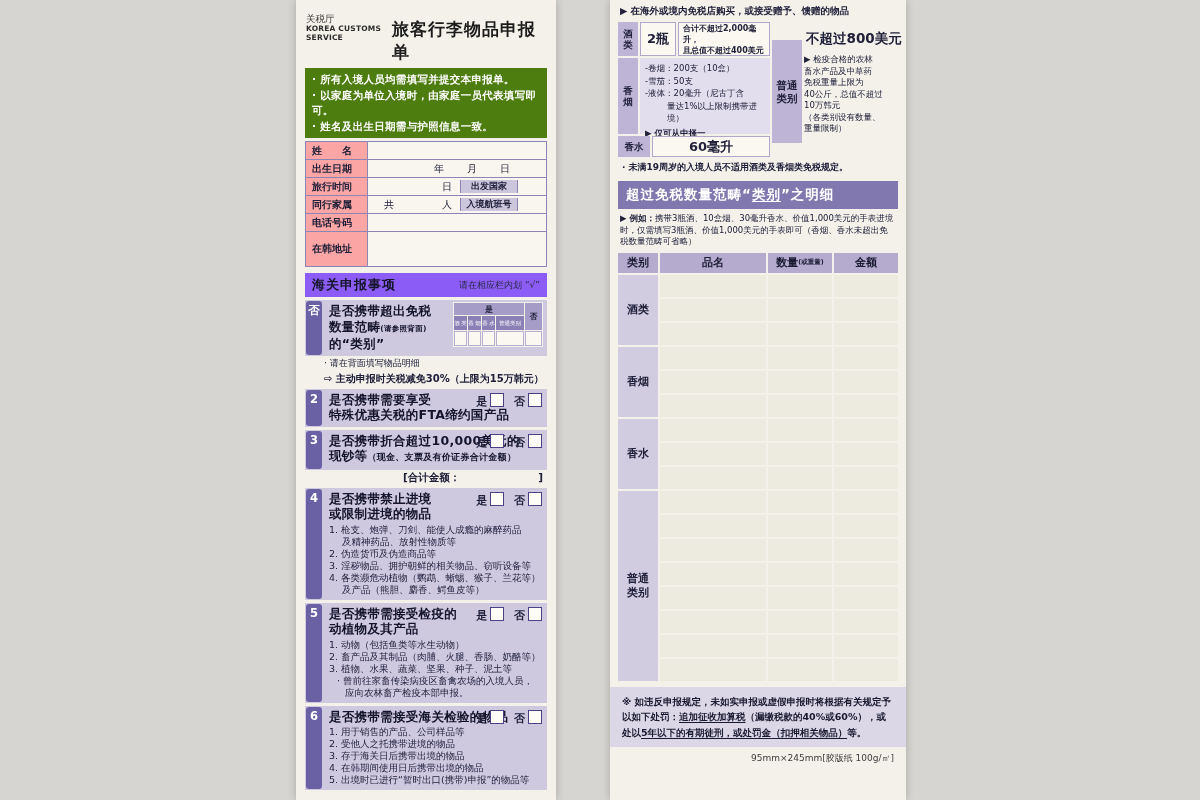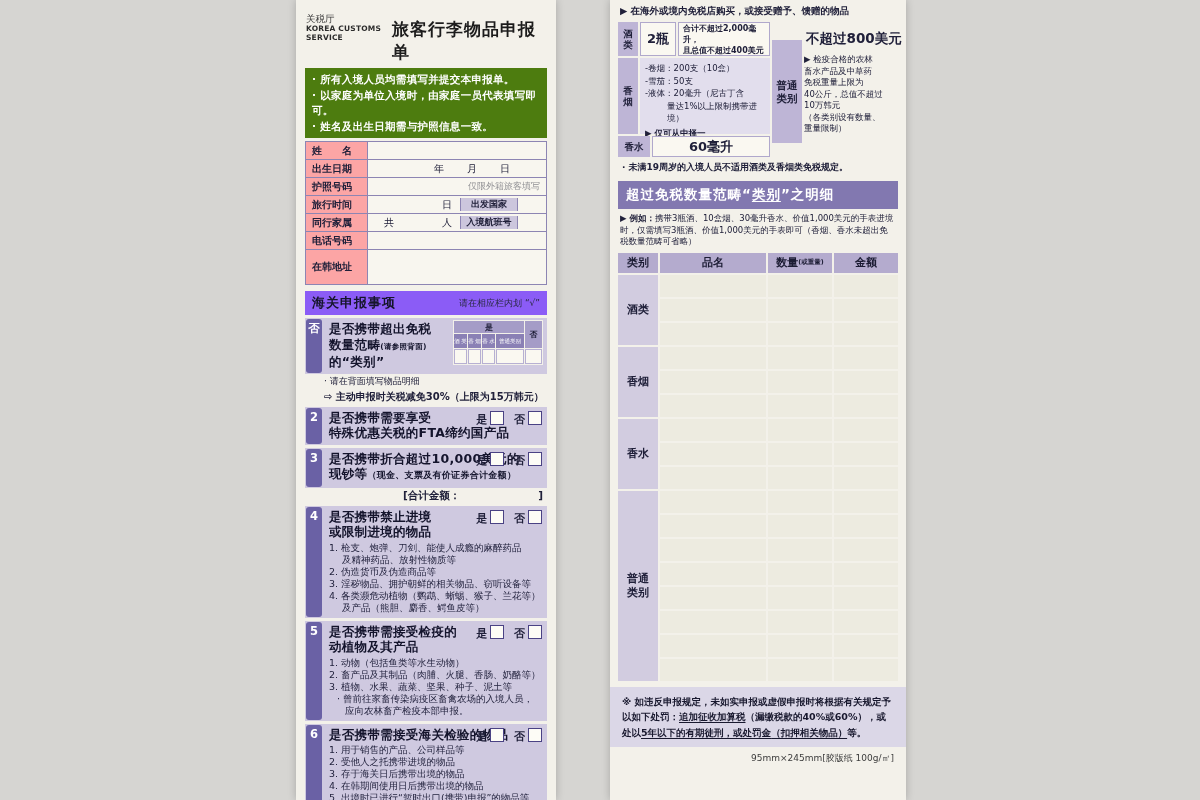--- a/index.html
+++ b/index.html
@@ -168,26 +168,20 @@
         <div class="ilabel">出生日期</div>
         <div class="icontent">
           <div class="units">
             <span>年</span>
             <span>月</span>
             <span>日</span>
           </div>
         </div>
       </div>
       <div class="irow">
-        <div class="ilabel">护照号码</div>
-        <div class="icontent">
-          <span class="pp-note">仅限外籍旅客填写</span>
-        </div>
-      </div>
-      <div class="irow">
         <div class="ilabel">旅行时间</div>
         <div class="icontent">
           <div class="subcell">
             <span class="right">日</span>
           </div>
           <div class="sublabel">出发国家</div>
           <div class="rest"></div>
         </div>
       </div>
       <div class="irow">

